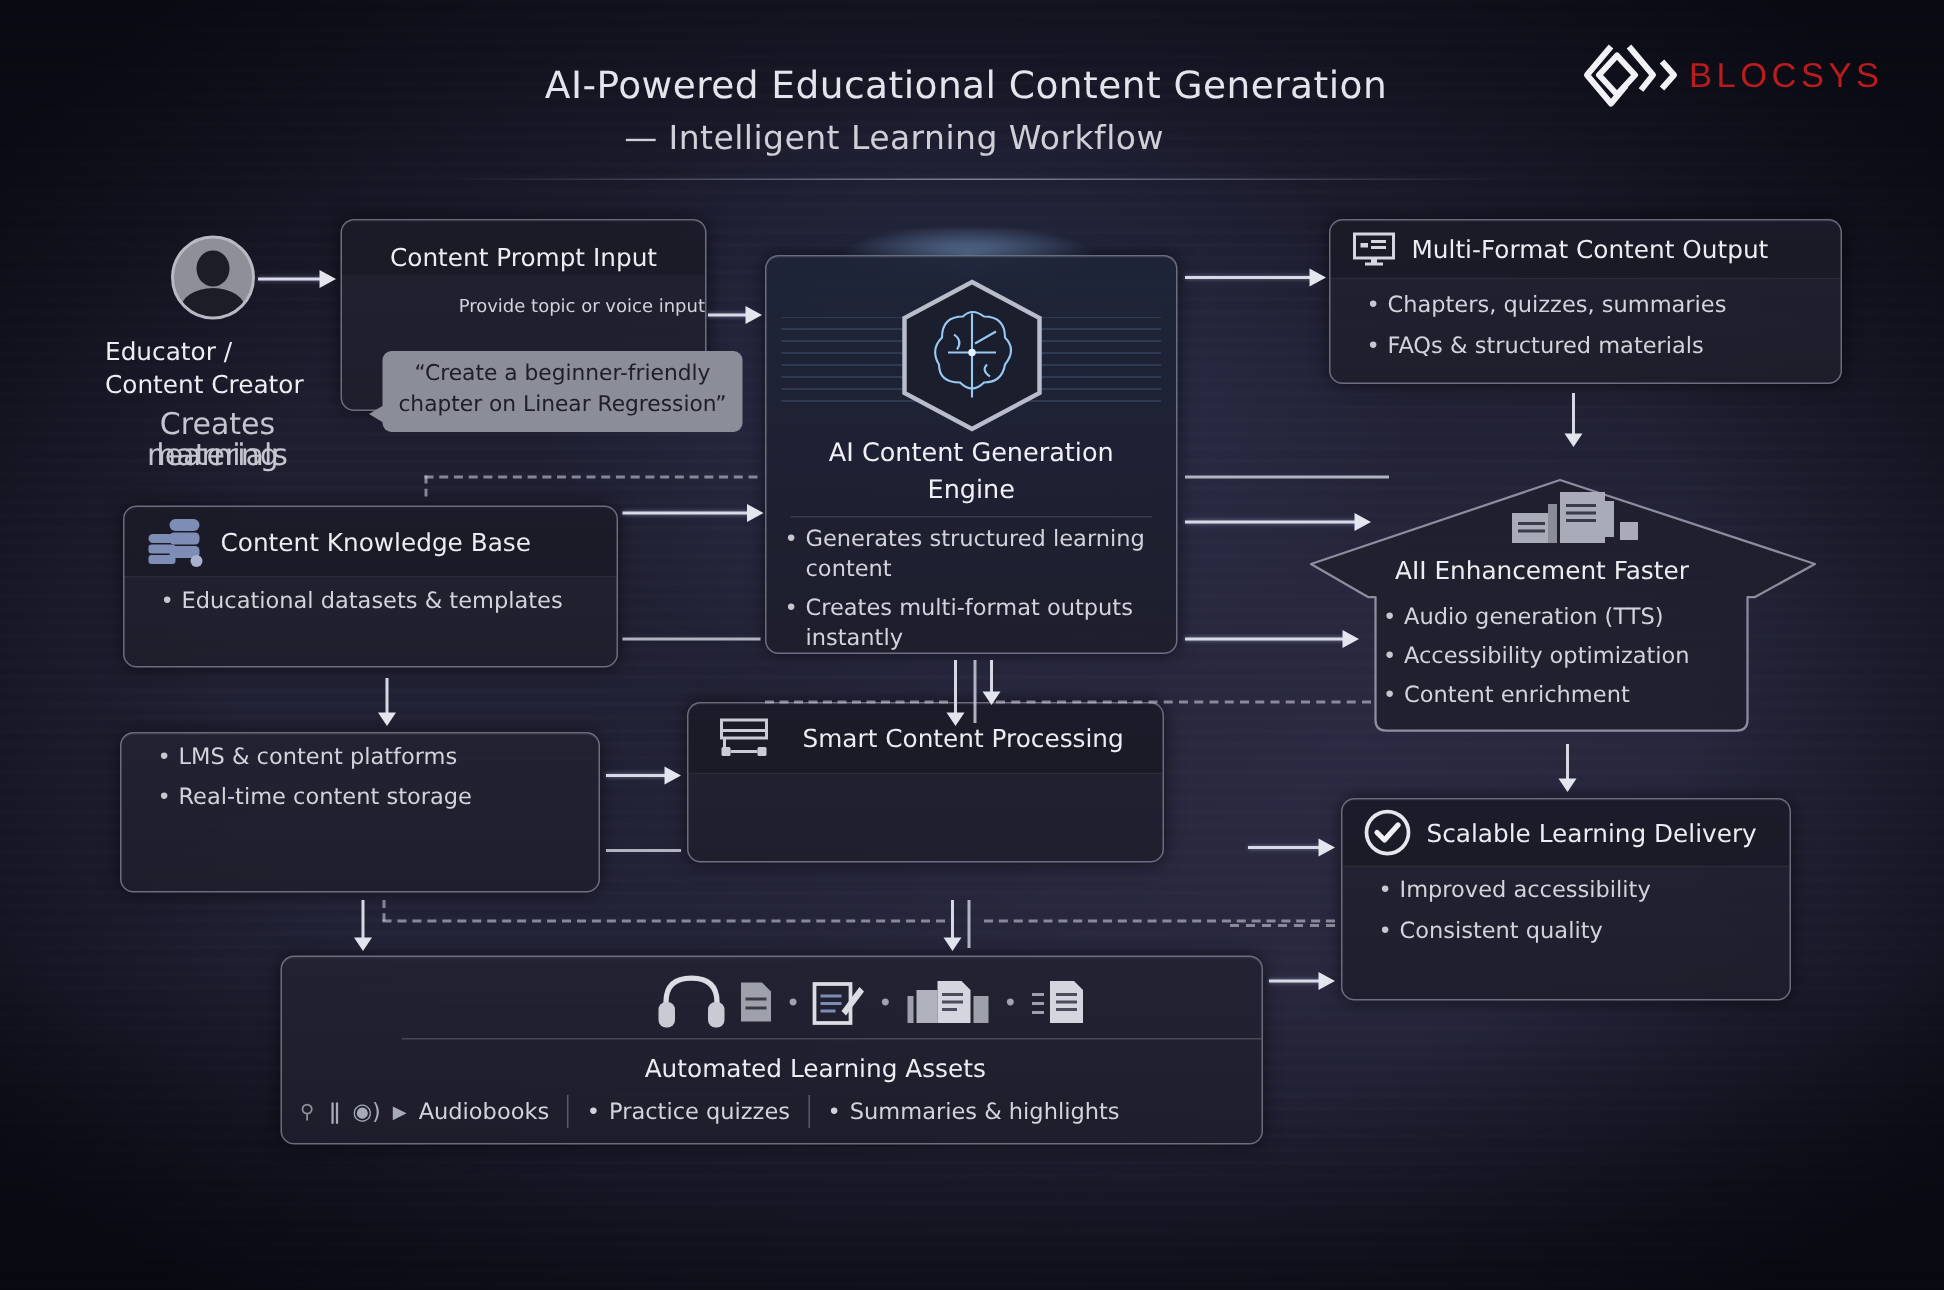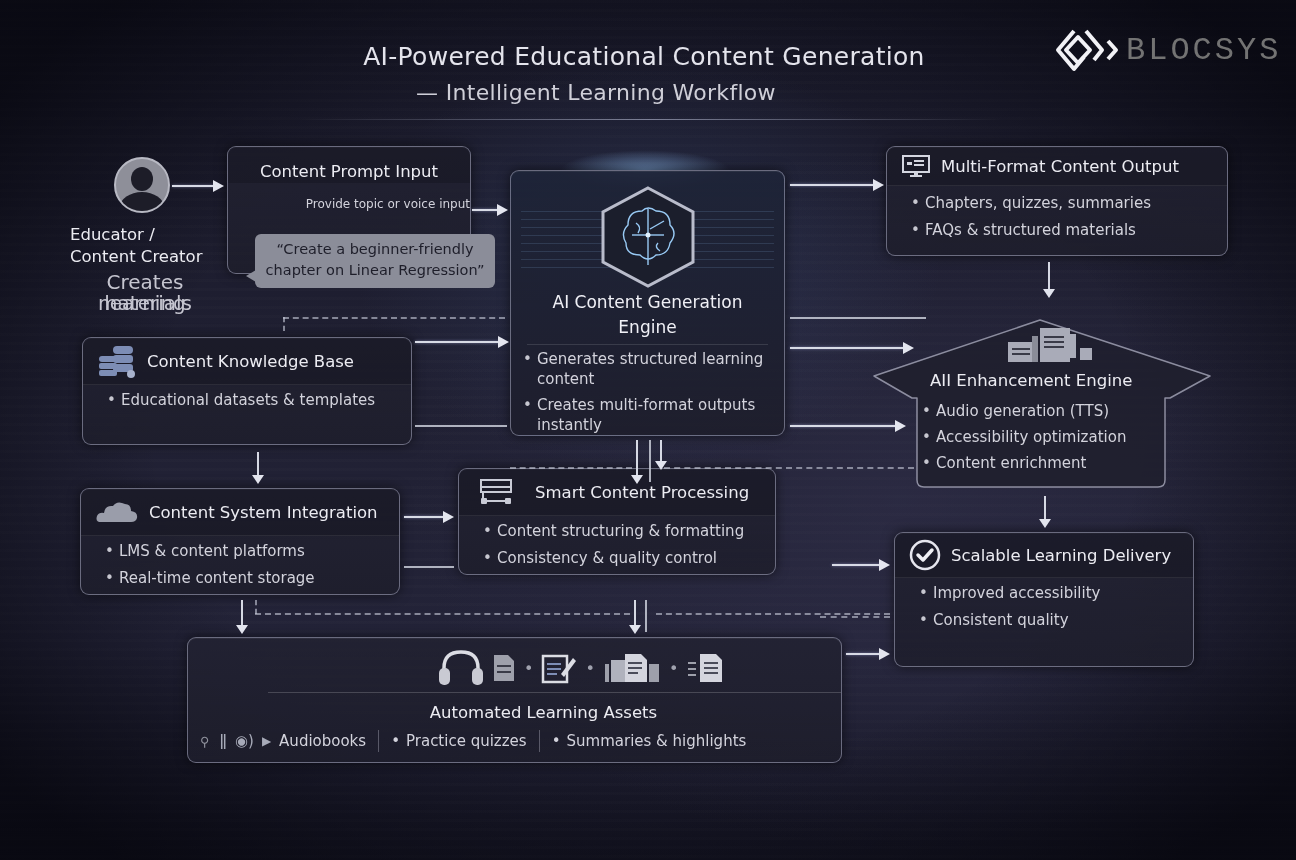--- a/index.html
+++ b/index.html
@@ -11,21 +11,21 @@
       repeating-linear-gradient(180deg, rgba(255,255,255,0.012) 0px, rgba(255,255,255,0.012) 3px, transparent 3px, transparent 9px),
       linear-gradient(180deg,#181828 0%,#202033 45%,#232338 75%,#141422 100%);}
   .vignette{position:absolute;inset:0;pointer-events:none;
     background:radial-gradient(ellipse 820px 560px at 648px 430px, transparent 60%, rgba(5,5,12,0.75) 100%);}
   .title{position:absolute;left:0;width:1296px;text-align:center;color:#e4e4ec;letter-spacing:0.3px}
   .t1{top:42px;font-size:25px;left:-4px}
   .t2{top:80px;font-size:22px;color:#cfcfd8;left:-52px}
   .rule{position:absolute;left:300px;top:119px;width:700px;height:1px;
     background:linear-gradient(90deg,transparent,rgba(200,205,230,0.55),transparent)}
   .logo{position:absolute;left:1054px;top:27px;display:flex;align-items:center;gap:6px}
-  .logo-text{font-family:Liberation Mono, monospace;font-size:32px;letter-spacing:3px;color:#737373}
+  .logo-text{font-family:Liberation Sans, sans-serif;font-size:23px;letter-spacing:3px;color:#b91c1c}
 
   .card{position:absolute;box-sizing:border-box;border:1.5px solid rgba(170,172,195,0.55);
     border-radius:9px;background:linear-gradient(180deg,rgba(34,34,50,0.92),rgba(30,30,44,0.9));
     box-shadow:0 0 12px rgba(0,0,0,0.55), inset 0 1px 0 rgba(255,255,255,0.06);}
   .card-head{display:flex;align-items:center;gap:10px;padding:0 14px;height:38px;
     border-bottom:1px solid rgba(255,255,255,0.08);background:rgba(20,20,30,0.45);
     border-radius:8px 8px 0 0;font-size:16.5px;color:#ececf2}
   .bullets{list-style:none;margin:0;padding:8px 0 0 24px}
   .bullets li{font-size:15px;color:#d3d3dc;line-height:27px;position:relative;padding-left:14px}
   .bullets li::before{content:"•";position:absolute;left:0;color:#c7c7d0}
@@ -168,56 +168,46 @@
       <rect x="74" y="22" width="12" height="12"></rect>
     </g>
   <g fill="#3a3b48">
       <rect x="6" y="22" width="18" height="2"></rect>
       <rect x="6" y="27" width="18" height="2"></rect>
       <rect x="38" y="10" width="20" height="2"></rect>
       <rect x="38" y="15" width="20" height="2"></rect>
       <rect x="38" y="20" width="20" height="2"></rect>
     </g>
 </svg>
-<div class="pent-text" style="left:930px;top:371px;font-size:16.5px;color:#ececf2">AII Enhancement Engine</div>
+<div class="pent-text" style="left:930px;top:371px;font-size:16.5px;color:#ececf2">AII Enhancement Faster</div>
 <ul class="bullets" style="position:absolute;left:922px;top:398px;padding:0">
   <li style="line-height:26px">Audio generation (TTS)</li>
   <li style="line-height:26px">Accessibility optimization</li>
   <li style="line-height:26px">Content enrichment</li>
 </ul>
 
 <div class="card" style="left:80px;top:488px;width:320px;height:107px">
-  <div class="card-head" style="height:46px">
-    <svg width="44" height="24" viewBox="0 0 44 24">
-        <path d="M6 22 Q0 22 2 16 Q4 12 9 13 Q10 5 18 6 Q22 0 30 4 Q36 4 36 11 Q43 12 42 18 Q41 22 36 22 Z" fill="#9a9daa"></path>
-      </svg>
-    <span>Content System Integration</span>
-  </div>
   <ul class="bullets" style="padding-top:2px">
     <li>LMS &amp; content platforms</li>
     <li>Real-time content storage</li>
   </ul>
 </div>
 
 <div class="card" style="left:458px;top:468px;width:318px;height:107px">
   <div class="card-head" style="height:46px;padding-left:20px">
     <svg width="34" height="28" viewBox="0 0 34 28">
         <rect x="2" y="2" width="30" height="12" fill="none" stroke="#c9cbd6" stroke-width="2"></rect>
         <rect x="2" y="8" width="30" height="2" fill="#c9cbd6"></rect>
         <rect x="3" y="14" width="2" height="8" fill="#c9cbd6"></rect>
         <rect x="2" y="20" width="6" height="6" rx="1" fill="#c9cbd6"></rect>
         <rect x="26" y="20" width="6" height="6" rx="1" fill="#c9cbd6"></rect>
         <rect x="8" y="22" width="18" height="2" fill="#c9cbd6"></rect>
       </svg>
     <span style="margin-left:12px">Smart Content Processing</span>
   </div>
-  <ul class="bullets" style="padding-top:2px">
-    <li>Content structuring &amp; formatting</li>
-    <li>Consistency &amp; quality control</li>
-  </ul>
 </div>
 
 <div class="card" style="left:894px;top:532px;width:300px;height:135px">
   <div class="card-head" style="height:44px">
     <svg width="32" height="32" viewBox="0 0 32 32">
         <circle cx="16" cy="16" r="14" fill="none" stroke="#e6e6ee" stroke-width="2.5"></circle>
         <path d="M9 16 L14 21 L23 11" fill="none" stroke="#f0f0f5" stroke-width="3.5" stroke-linecap="round" stroke-linejoin="round"></path>
       </svg>
     <span>Scalable Learning Delivery</span>
   </div>

